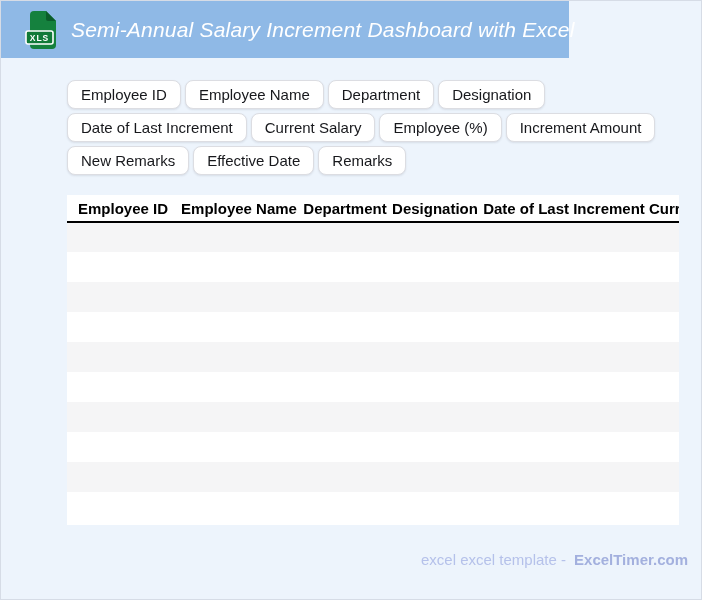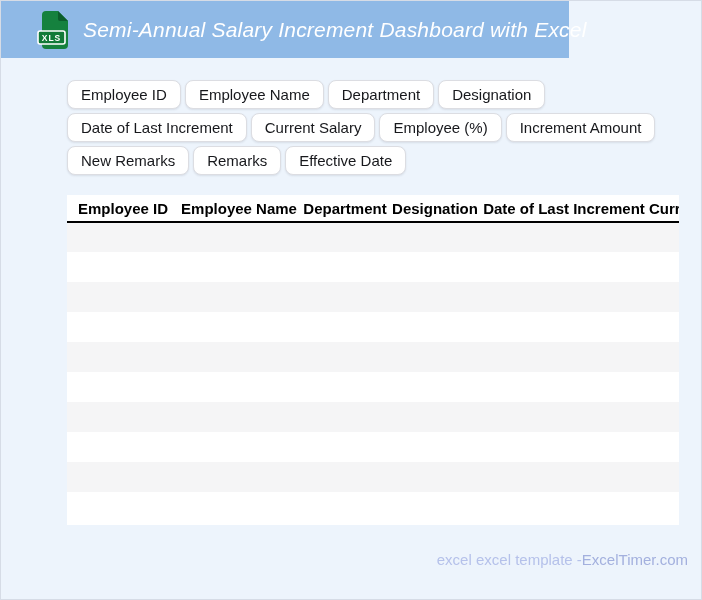--- a/index.html
+++ b/index.html
@@ -5,21 +5,21 @@
   html,body { margin:0; padding:0; }
   .page {
     position:relative; width:702px; height:600px; box-sizing:border-box;
     background:#edf4fc; border:1px solid #d6dce6; overflow:hidden;
     font-family:"Liberation Sans", sans-serif;
   }
   
   .appbar {
     position:absolute; left:0; top:0; width:568px; height:57px;
     background:#8fb9e6; display:flex; align-items:center;
-    padding-left:36px; box-sizing:border-box; gap:14px;
+    padding-left:24px; box-sizing:border-box; gap:14px;
   }
   .appbar .title { color:#ffffff; font-size:21px; font-weight:500; letter-spacing:.2px; white-space:nowrap;font-style:italic; }
   .file-icon { width:32px; height:40px; flex:0 0 auto; }
 
   
   .chips {
     position:absolute; left:66px; top:79px; width:628px;
     display:flex; flex-wrap:wrap; gap:4px;
   }
   .chip {
@@ -42,21 +42,21 @@
   th:nth-child(1){width:112px} th:nth-child(2){width:120px}
   th:nth-child(3){width:92px}  th:nth-child(4){width:88px}
   th:nth-child(5){width:170px} th:nth-child(6){width:100px}
   tbody tr { height:30px; }
   tbody td { padding:0; }
   tbody tr:nth-child(odd)  td { background:#f5f5f6; }
   tbody tr:nth-child(even) td { background:#ffffff; }
 
   
   .footer { position:absolute; top:550px; right:13px; font-size:15px; color:#b5c1ea; white-space:nowrap; }
-  .footer .brand { color:#a3b0de; font-weight:normal; margin-left:0; }
+  .footer .brand { color:#a3b0de; font-weight:bold; margin-left:8px; }
 </style>
 </head>
 <body>
 
 <div class="page">
 
   <div class="appbar">
     <svg class="file-icon" viewBox="0 0 32 40" xmlns="http://www.w3.org/2000/svg">
       <path d="M9 1 h12 l10 10 v24 a4 4 0 0 1 -4 4 H9 a4 4 0 0 1 -4 -4 V5 a4 4 0 0 1 4 -4 z" fill="#15813e"></path>
       <path d="M21 1 l10 10 h-8 a2 2 0 0 1 -2 -2 z" fill="#0b5d2b"></path>
@@ -69,22 +69,22 @@
   <div class="chips">
       <button class="chip">Employee ID</button>
       <button class="chip">Employee Name</button>
       <button class="chip">Department</button>
       <button class="chip">Designation</button>
       <button class="chip">Date of Last Increment</button>
       <button class="chip">Current Salary</button>
       <button class="chip">Employee (%)</button>
       <button class="chip">Increment Amount</button>
       <button class="chip">New Remarks</button>
+      <button class="chip">Effective Date</button>
       <button class="chip">Remarks</button>
-      <button class="chip">Effective Date</button>
     </div>
 
   <div class="tablewrap">
     <table>
       <thead>
         <tr>
             <th>Employee ID</th>
             <th>Employee Name</th>
             <th>Department</th>
             <th>Designation</th>

